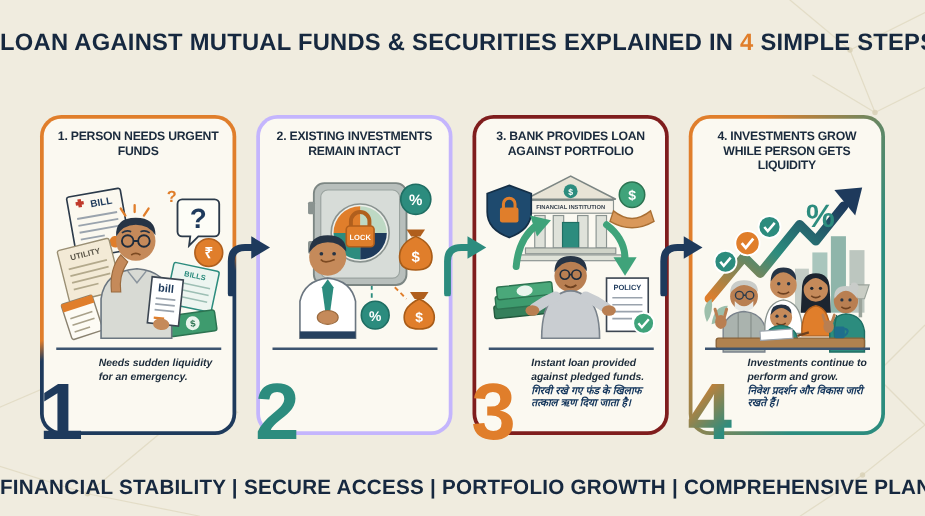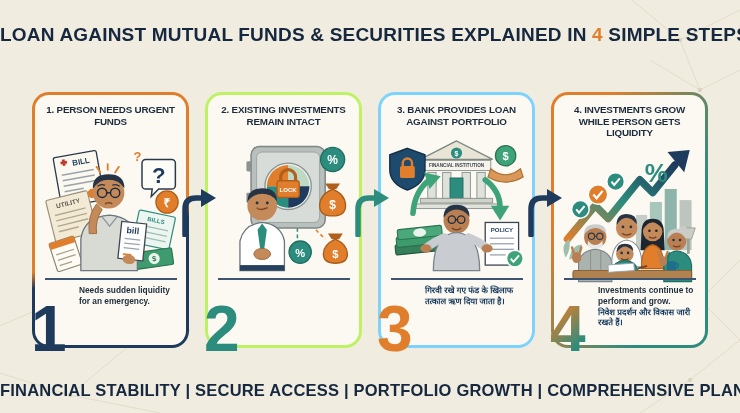--- a/index.html
+++ b/index.html
@@ -20,22 +20,22 @@
   
   .row{
     position:absolute;top:92px;left:32px;right:32px;z-index:2;
     display:flex;gap:16px;align-items:center;
   }
   .panel{
     flex:1 1 0;border-radius:17px;padding:3px;position:relative;
     height:256px;box-sizing:border-box;
   }
   .panel.p1{background:linear-gradient(155deg,#e07e2b 0%,#e07e2b 55%,#1e3a5c 60%);}
-  .panel.p2{background:#bef264;}
-  .panel.p3{background:#7dd3fc;}
+  .panel.p2{background:#c4b5fd;}
+  .panel.p3{background:#7f1d1d;}
   .panel.p4{background:linear-gradient(115deg,#e07e2b 22%,#2c8c7e 72%);}
   .panel-inner{
     background:#fbf9f1;border-radius:14px;height:100%;box-sizing:border-box;
     position:relative;padding:9px 6px 0 6px;
   }
   .step-heading{
     margin:0;text-align:center;font-weight:800;font-size:9.8px;line-height:1.18;
     letter-spacing:-.2px;color:#1b2b3d;min-height:24px;
   }
   .illus{display:block;width:100%;height:146px;margin-top:2px;}
@@ -46,21 +46,21 @@
   .big-num{
     position:absolute;left:-14px;bottom:-16px;z-index:3;
     font-size:64px;font-weight:800;line-height:.85;
   }
   .num-1{color:#1e3a5c;}
   .num-2{color:#2c8c7e;}
   .num-3{color:#e07e2b;}
   .num-4{background:linear-gradient(135deg,#e07e2b 15%,#2c8c7e 80%);
          -webkit-background-clip:text;background-clip:text;color:transparent;}
   .captions{margin-left:34px;}
-  .captions p{margin:0;font-size:8.3px;font-weight:700;line-height:1.3;color:#1c2b3a;}
+  .captions p{margin:0;font-size:8.3px;font-weight:700;line-height:1.3;color:#1c2b3a;font-style:italic;}
   .captions .hi{color:#14365c;}
   
   .conn{position:absolute;top:185px;z-index:4;width:40px;height:52px;}
   .conn.a1{left:177px;} .conn.a2{left:350px;} .conn.a3{left:523px;}
   
   .footer{
     position:absolute;bottom:13px;left:0;right:0;z-index:2;text-align:center;
     font-weight:800;font-size:16.5px;letter-spacing:.2px;color:#16283f;white-space:nowrap;
   }
   svg text{font-family:"Liberation Sans", sans-serif;}
@@ -337,20 +337,21 @@
           <path d="M50,146 Q50,118 62,110 Q68,105 75,105 Q82,105 88,110 Q100,118 100,146 Z" fill="#c9cdd1" stroke="#7a838c" stroke-width="1.4"></path>
           <path d="M62,110 Q52,114 44,120" stroke="#c9cdd1" stroke-width="9" fill="none" stroke-linecap="round"></path>
           <path d="M88,110 Q98,114 106,120" stroke="#c9cdd1" stroke-width="9" fill="none" stroke-linecap="round"></path>
           <ellipse cx="42" cy="122" rx="6" ry="4.5" fill="#b97f52"></ellipse>
           <ellipse cx="108" cy="122" rx="6" ry="4.5" fill="#b97f52"></ellipse>
         </g>
       </svg>
       <div class="panel-bottom">
         <div class="big-num num-3">3</div>
         <div class="captions">
+          <p class="en">Instant loan provided against pledged funds.</p>
           <p class="hi">गिरवी रखे गए फंड के खिलाफ तत्काल ऋण दिया जाता है।</p>
         </div>
       </div>
     </div>
   </div>
 
   <div class="panel p4">
     <div class="panel-inner">
       <h2 class="step-heading">4. INVESTMENTS GROW WHILE PERSON GETS LIQUIDITY</h2>
       <svg class="illus" viewBox="0 0 150 146">

